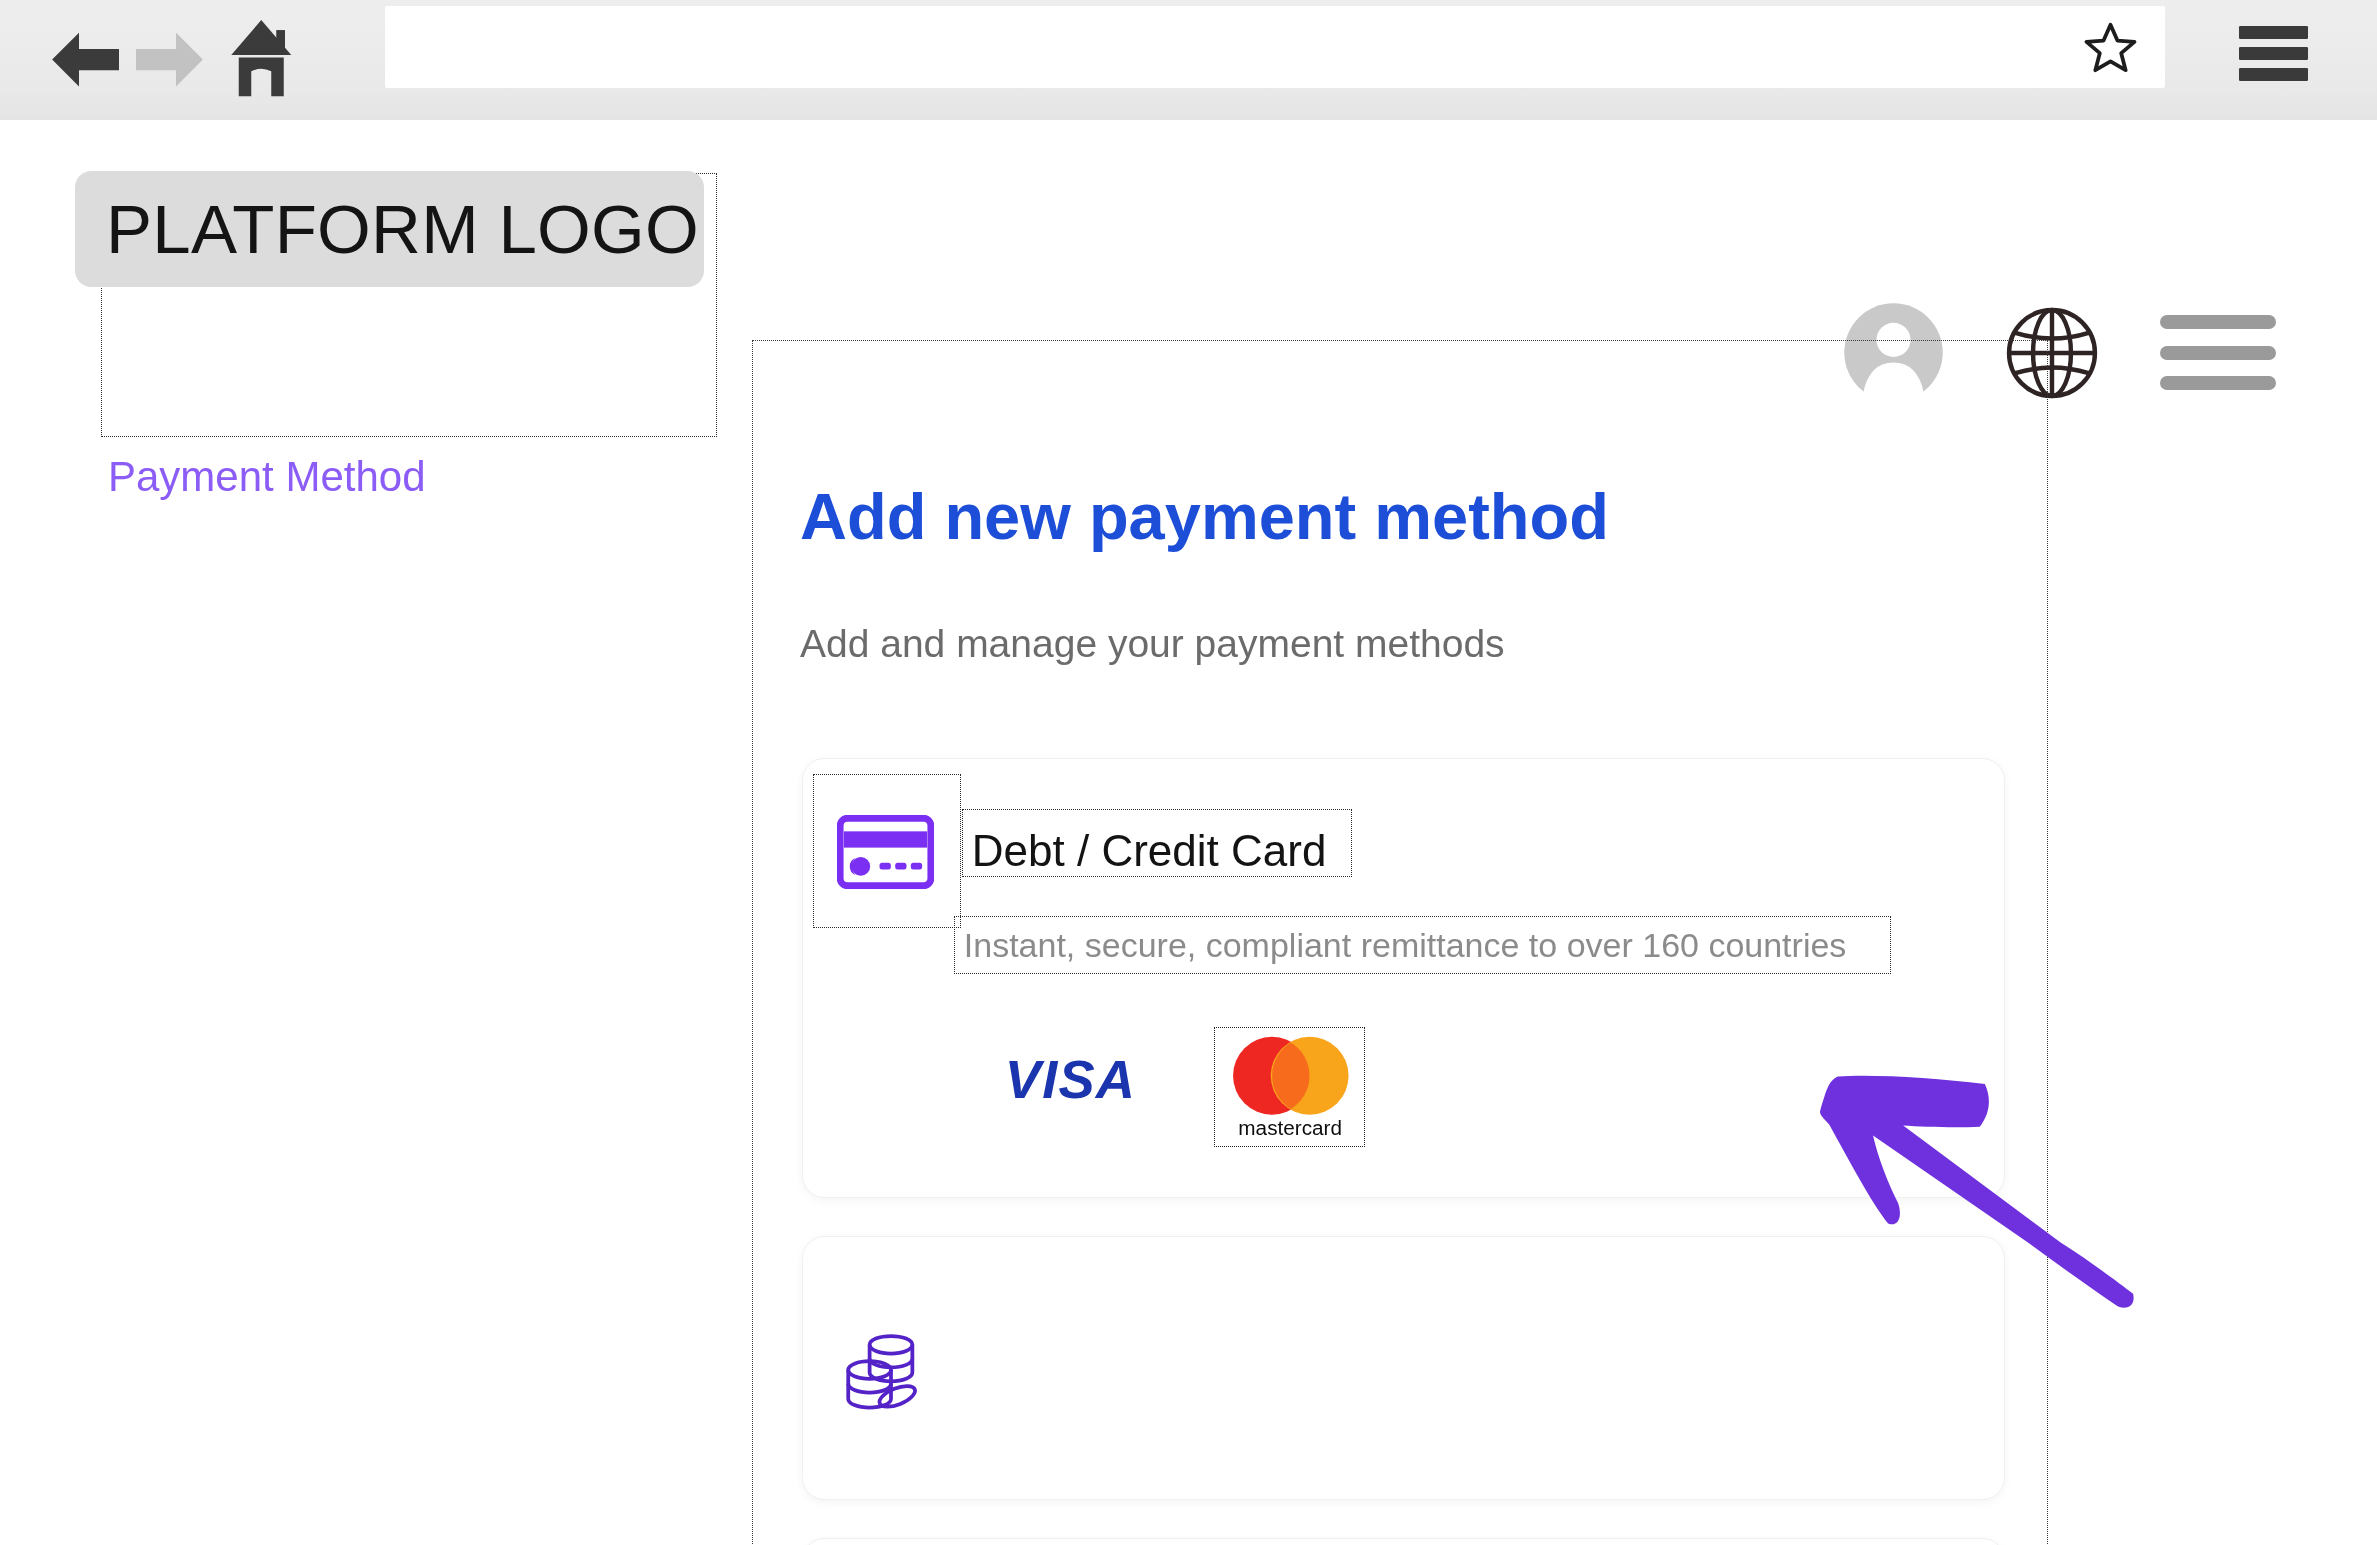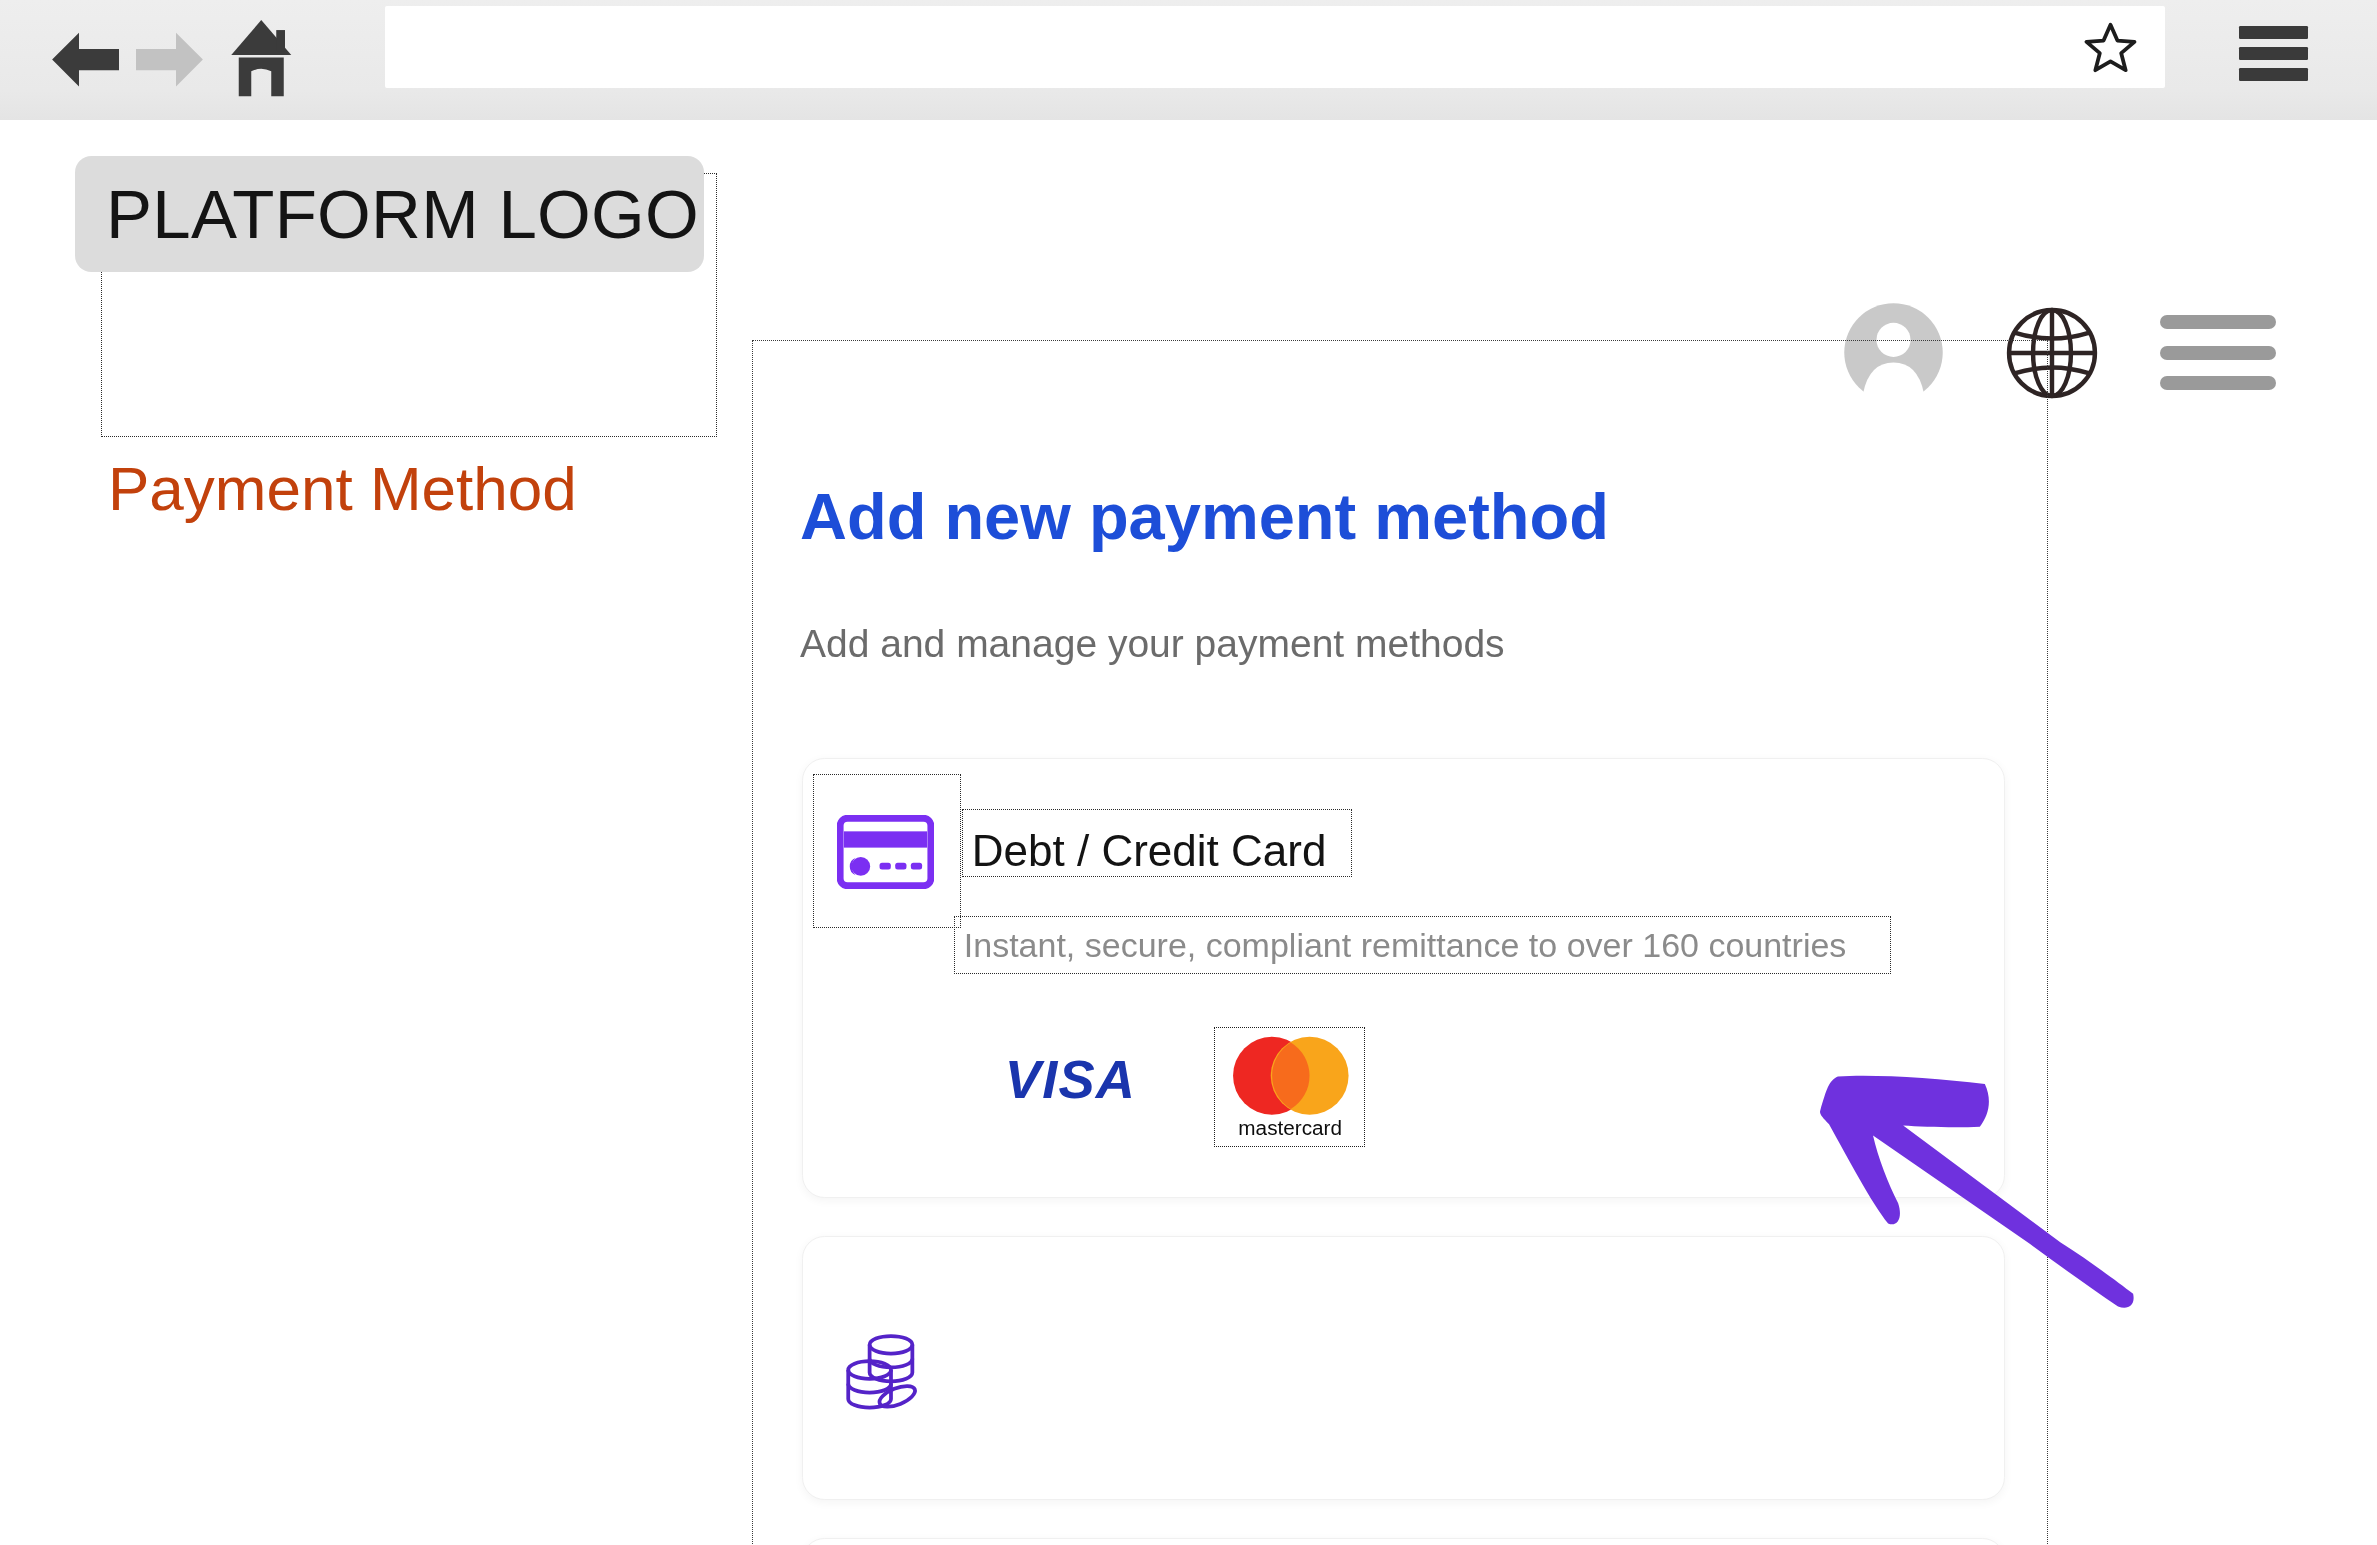--- a/index.html
+++ b/index.html
@@ -64,34 +64,34 @@
     position: absolute; left: 0; top: 120px;
     width: 2377px; height: 1426px;
     background: #ffffff;
   }
   #logo-annotation-box {
     position: absolute; left: 101px; top: 53px;
     width: 616px; height: 264px;
     border: 1.9px dotted #2b2b2b;
   }
   #platform-logo {
-    position: absolute; left: 75px; top: 36px;
+    position: absolute; left: 75px; top: 51px;
     width: 629px; height: 116px;
     background: #dcdcdc;
     border-radius: 16.4px;
     display: flex; align-items: center;
   }
   #platform-logo-text {
     font-size: 69px; color: #141414; letter-spacing: 0.3px;
     padding-left: 31px; white-space: nowrap;
     font-weight: 400;
   }
   #page-title {
     position: absolute; left: 108px; top: 333px;
-    font-size: 62px; color: #c2410c; white-space: nowrap;
+    font-size: 42px; color: #8b5cf6; white-space: nowrap;
   }
 
   
   #header-actions {
     position: absolute; left: 1843px; top: 182px;
     display: flex; align-items: center; gap: 60px;
   }
   #avatar { width: 101px; height: 101px; }
   #globe-icon { width: 96px; height: 96px; }
   #site-menu-button { width: 116px; height: 75px; display: flex;

